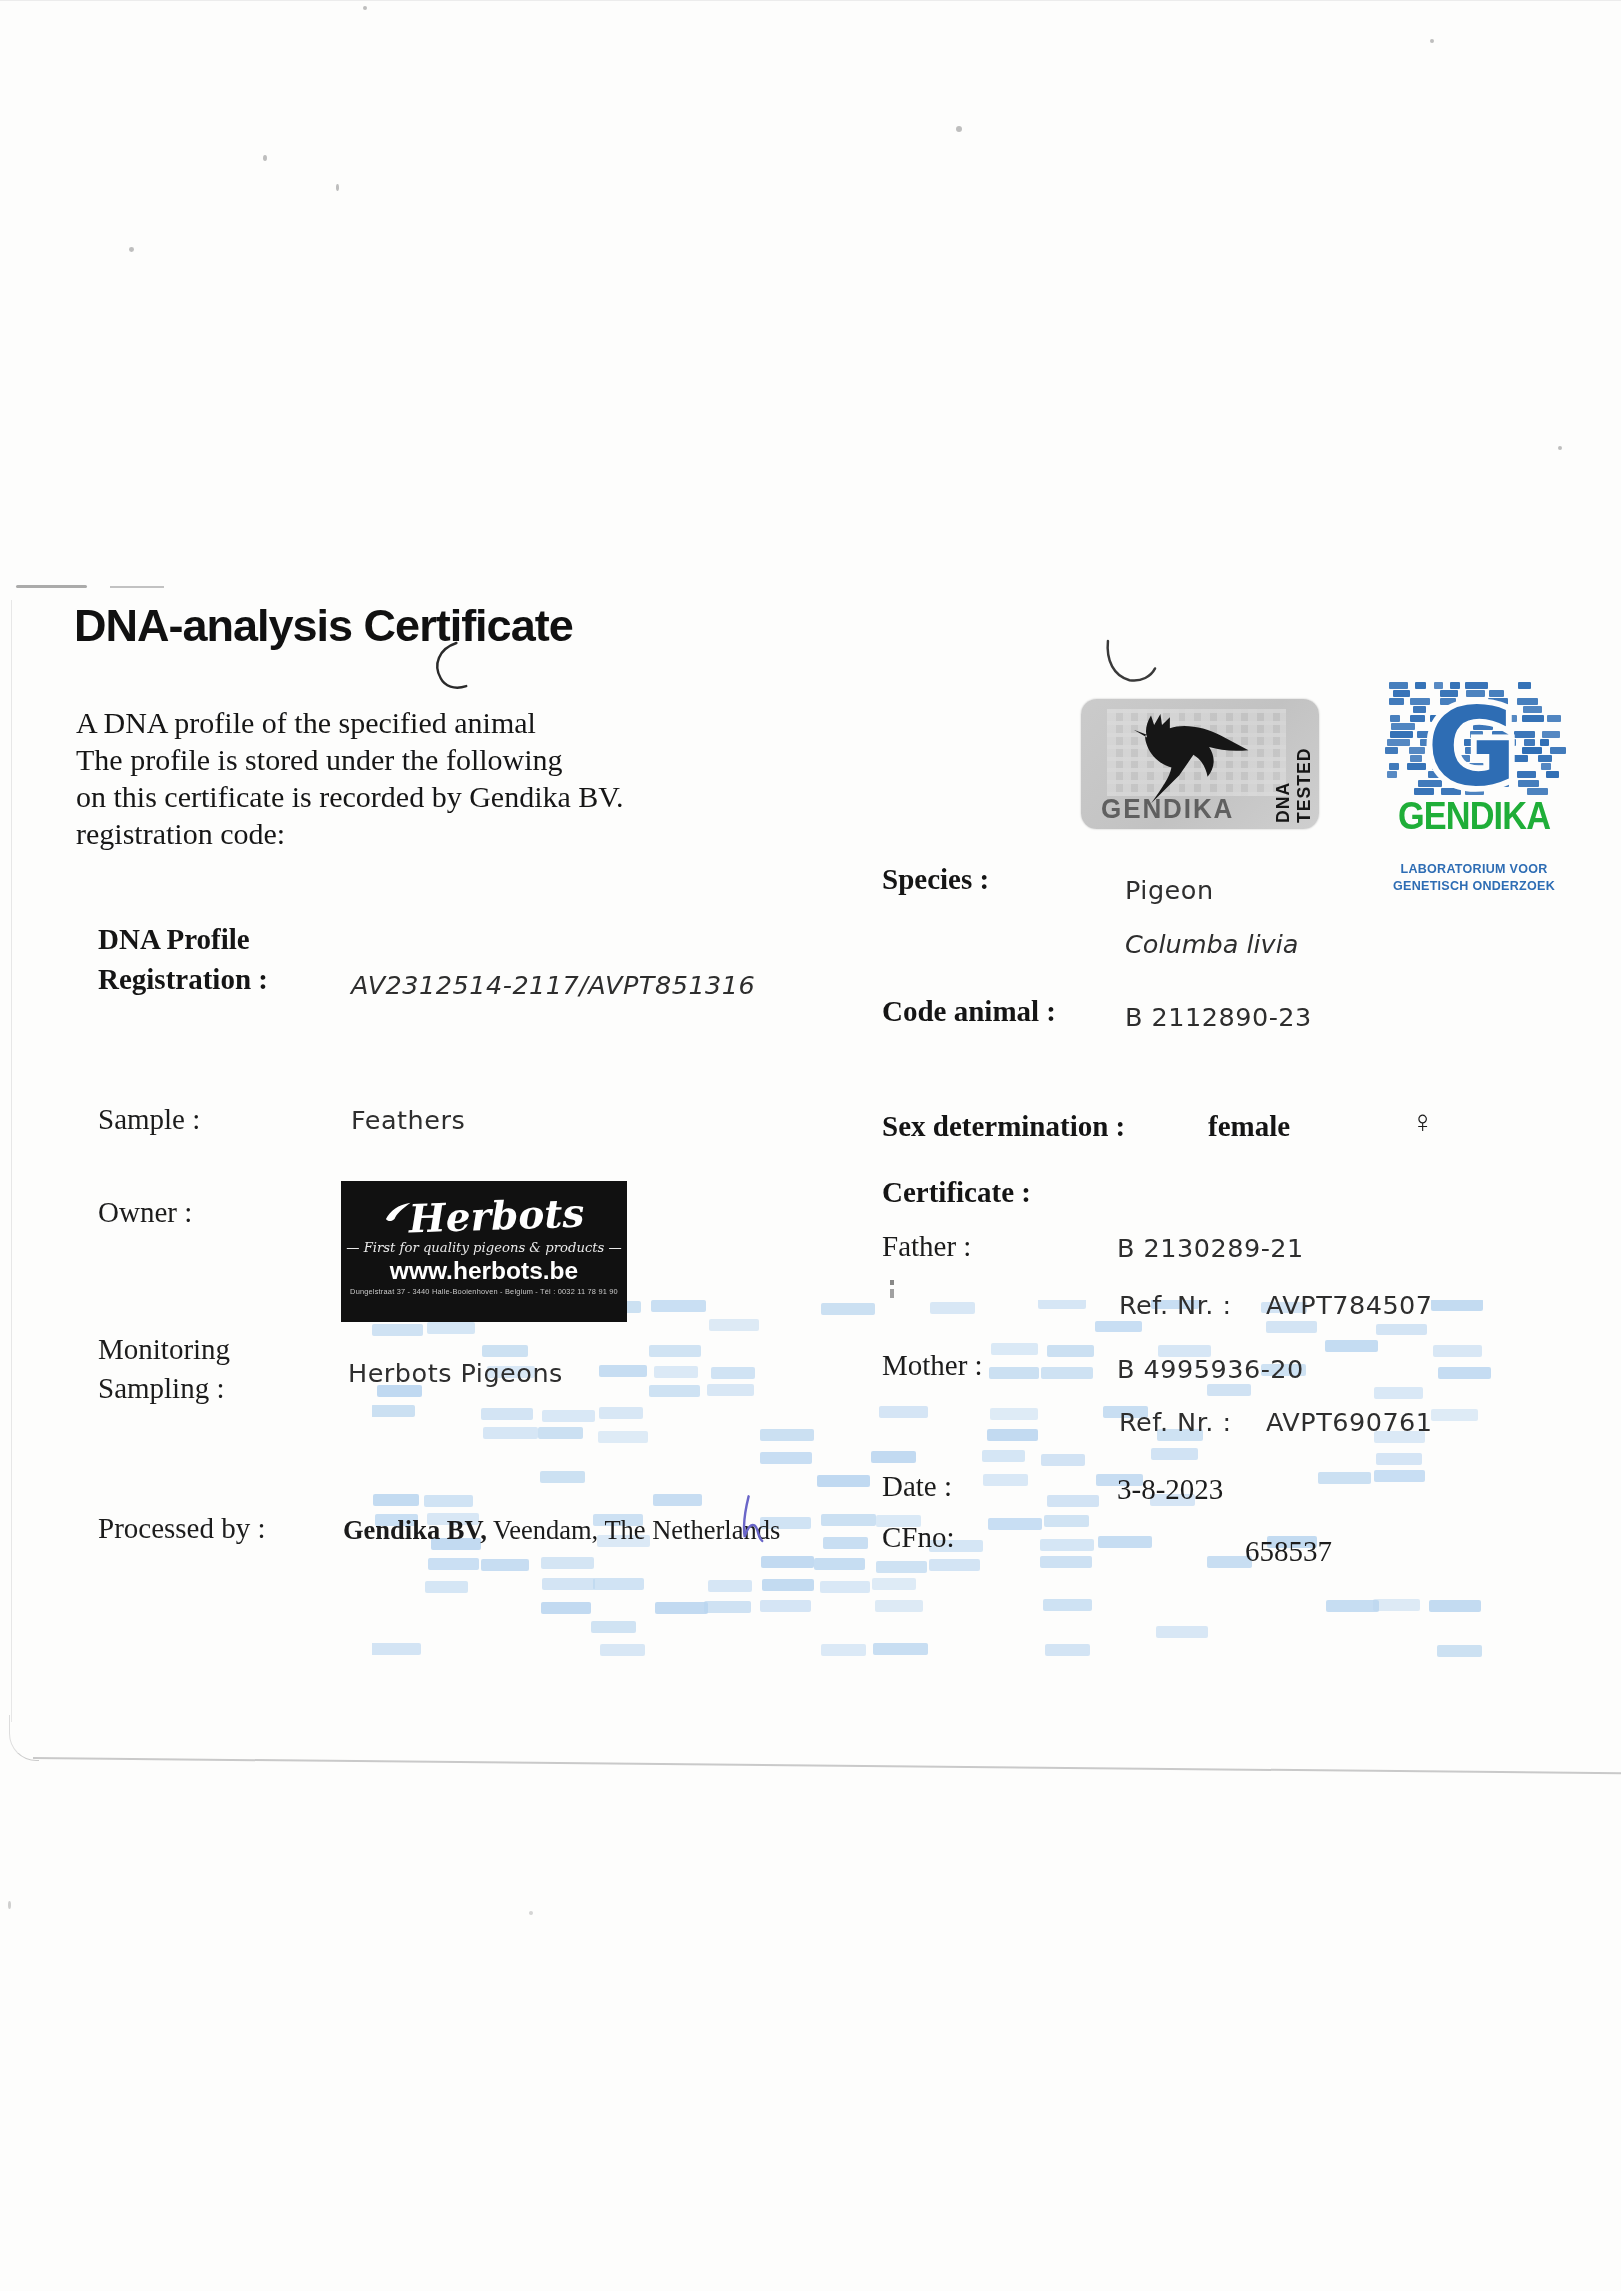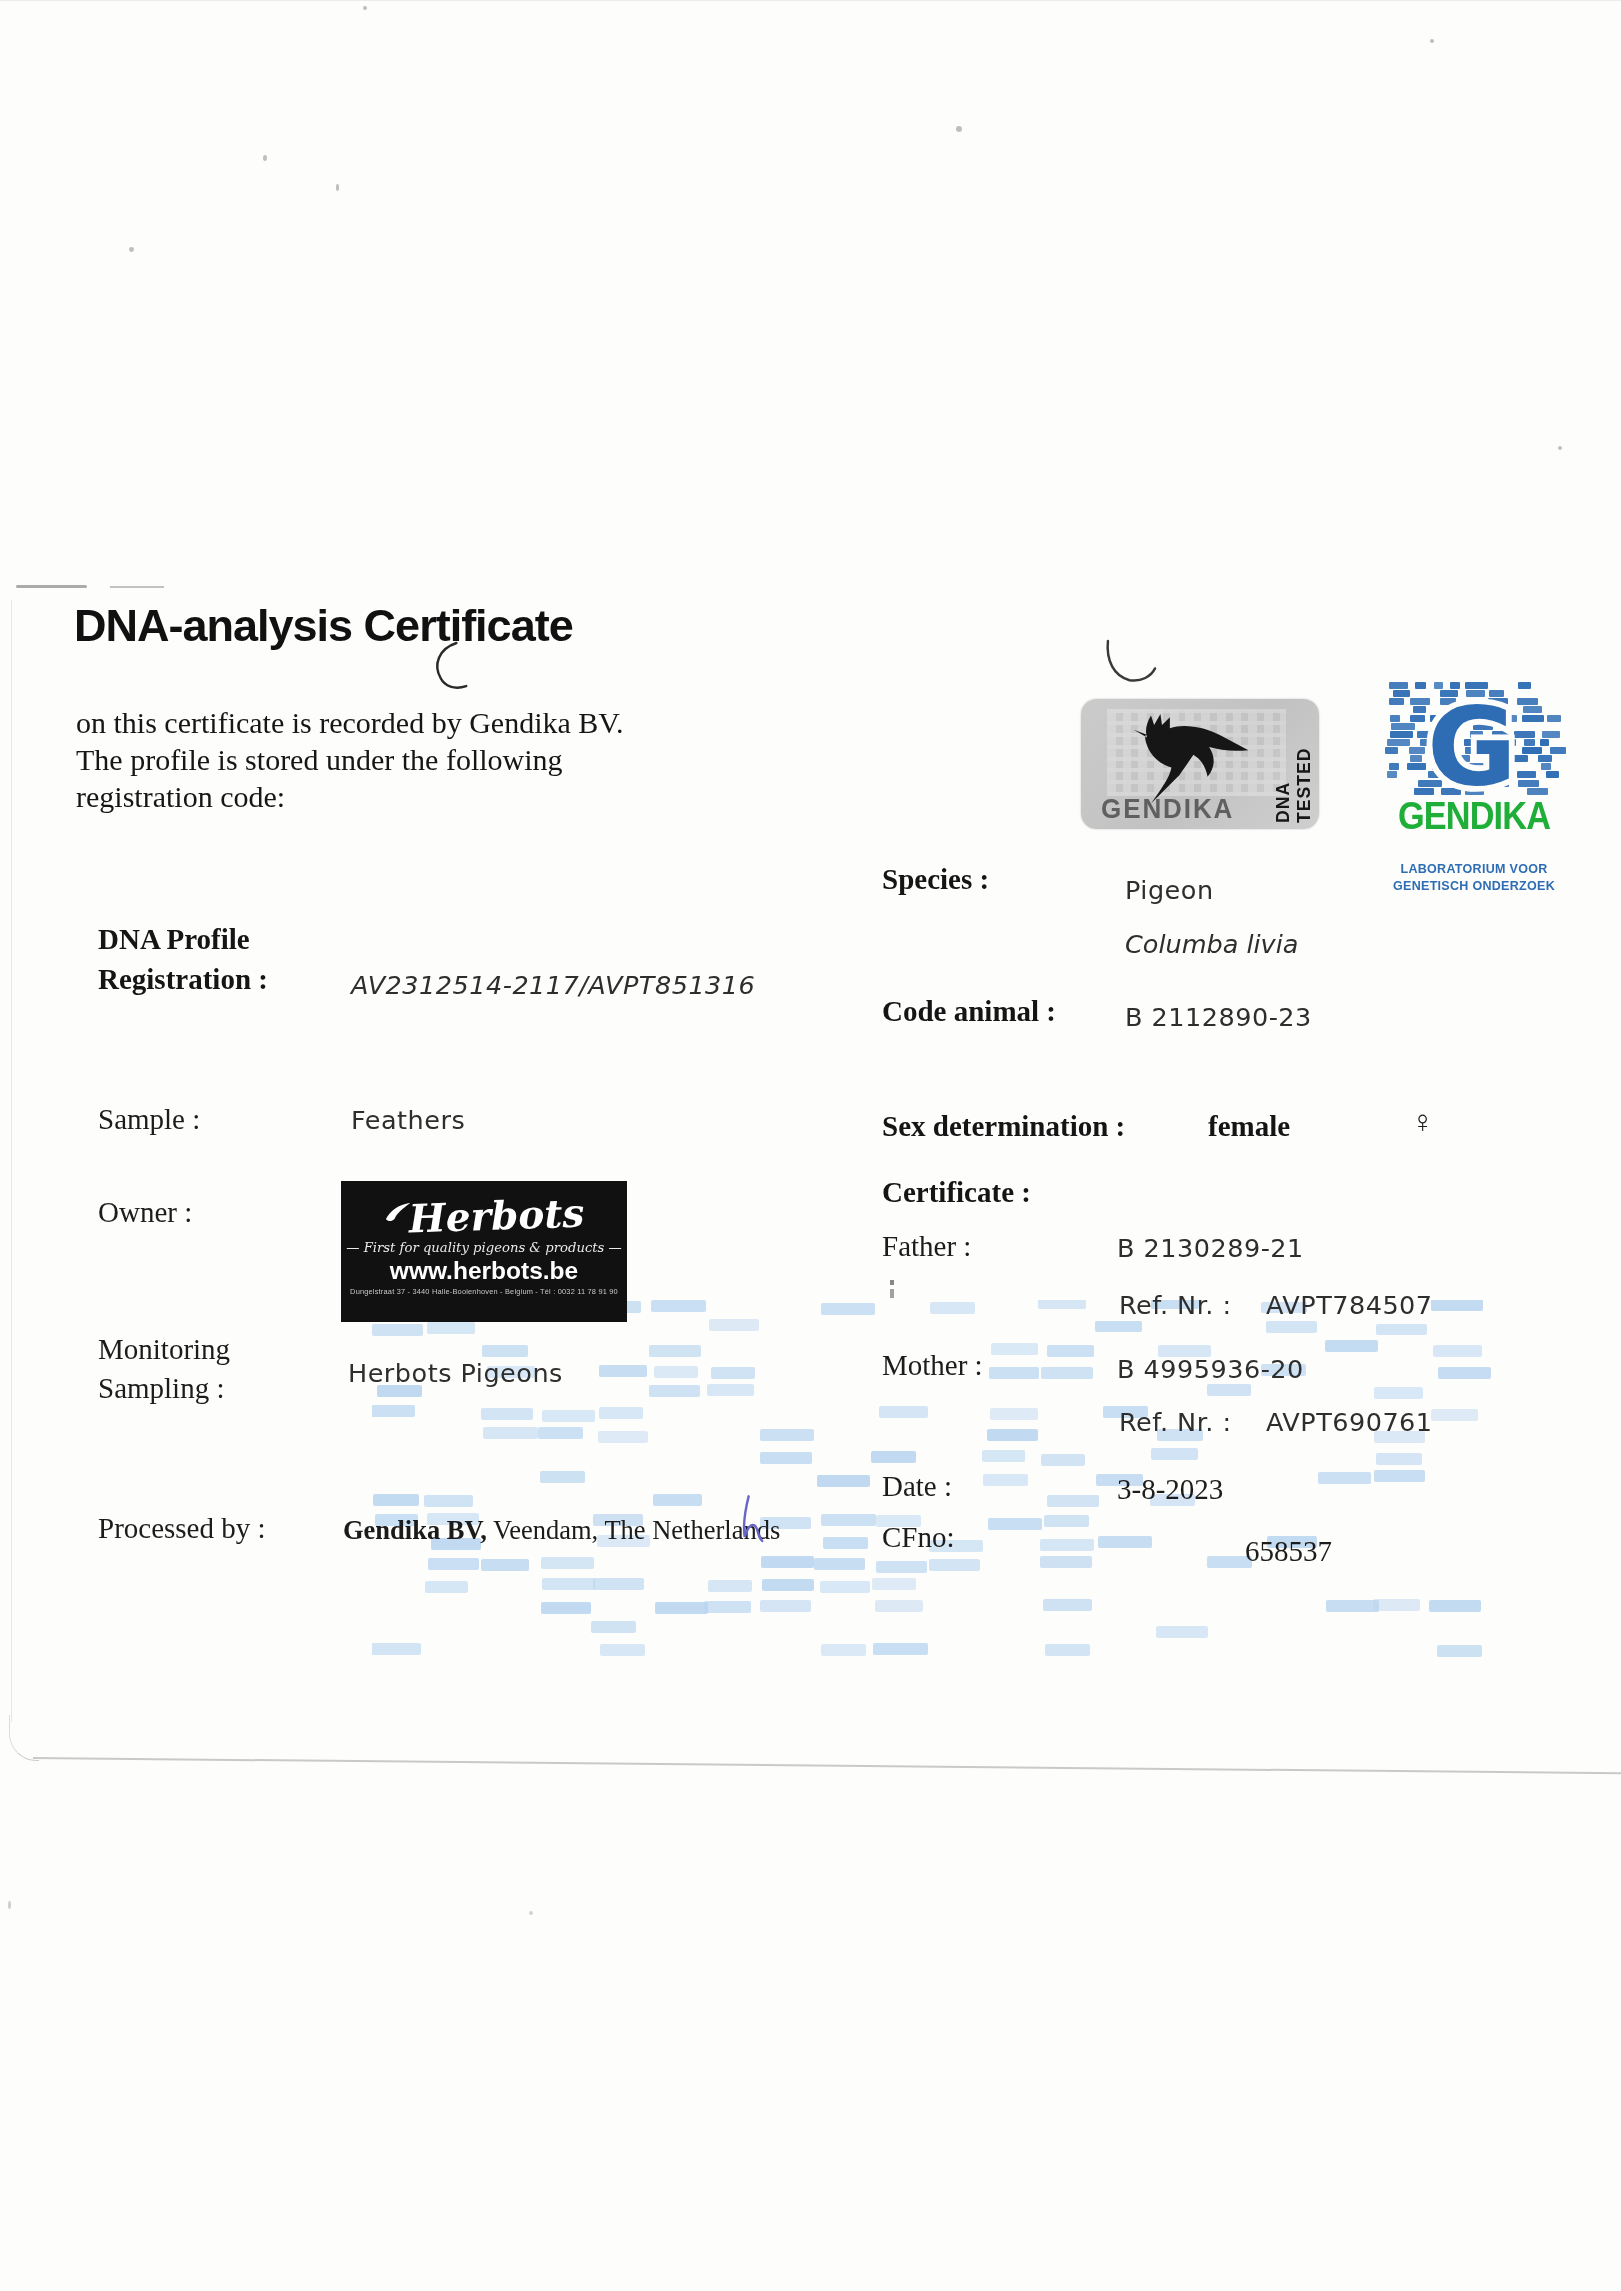--- a/index.html
+++ b/index.html
@@ -184,22 +184,23 @@
       <div class="band" style="left: 1061px; top: 45px; width: 49px; opacity: 0.54; background: rgb(185, 213, 239);"></div>
       <div class="band" style="left: 1066px; top: 67px; width: 53px; opacity: 0.83; background: rgb(185, 213, 239);"></div>
       <div class="band" style="left: 1059px; top: 109px; width: 47px; opacity: 0.46; background: rgb(185, 213, 239);"></div>
       <div class="band" style="left: 1057px; top: 300px; width: 52px; opacity: 0.86; background: rgb(185, 213, 239);"></div>
       <div class="band" style="left: 1065px; top: 345px; width: 45px; opacity: 0.72; background: rgb(185, 213, 239);"></div>
     </div>
 
   <div class="abs title z2" style="left:74px;top:600px;">DNA-analysis Certificate</div>
 
   <div class="abs z2" style="left:76px;top:704px;">
+    <div class="intro-line">A DNA profile of the specified animal</div>
+    <div class="intro-line">The profile is stored under the following</div>
     <div class="intro-line">on this certificate is recorded by Gendika BV.</div>
-    <div class="intro-line">The profile is stored under the following</div>
     <div class="intro-line">registration code:</div>
   </div>
 
   <div class="abs serif-b z2" style="left:98px;top:923px;">DNA Profile</div>
   <div class="abs serif-b z2" style="left:98px;top:963px;">Registration :</div>
   <div class="abs hand z2" style="left:351px;top:970px;font-style:italic;">AV2312514-2117/AVPT851316</div>
 
   <div class="abs serif z2" style="left:98px;top:1103px;">Sample :</div>
   <div class="abs hand z2" style="left:351px;top:1105px;">Feathers</div>
 

